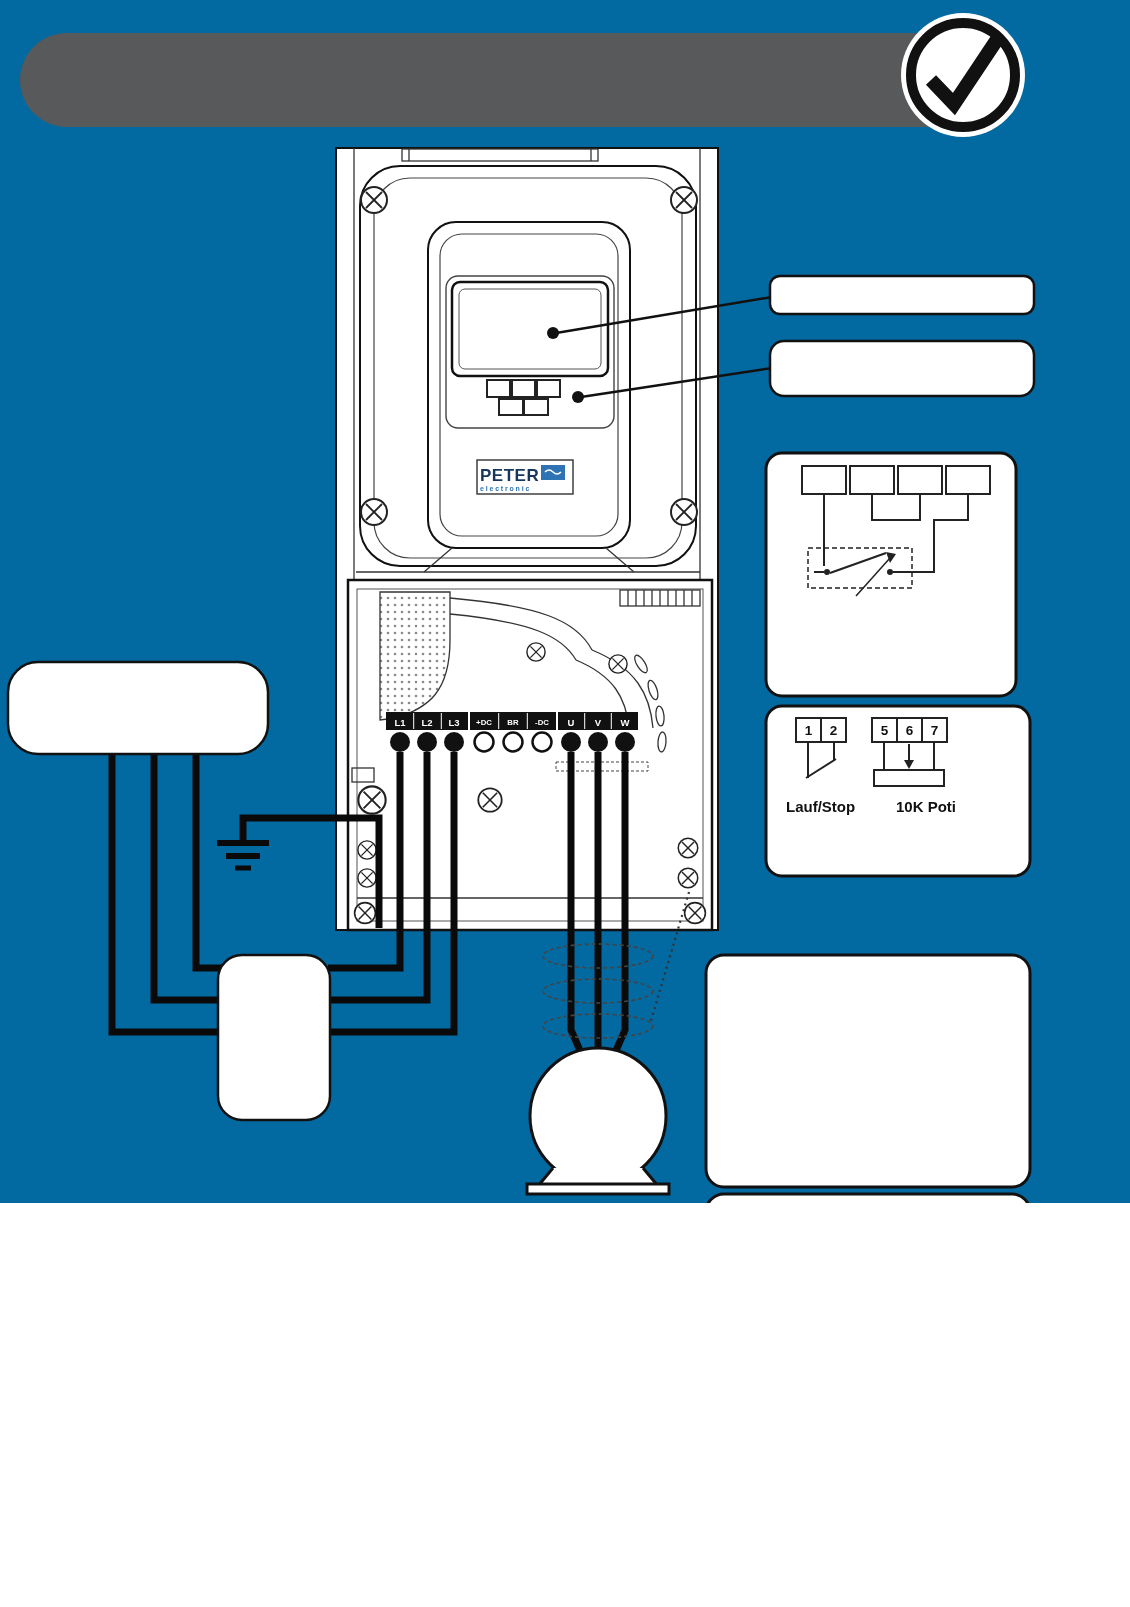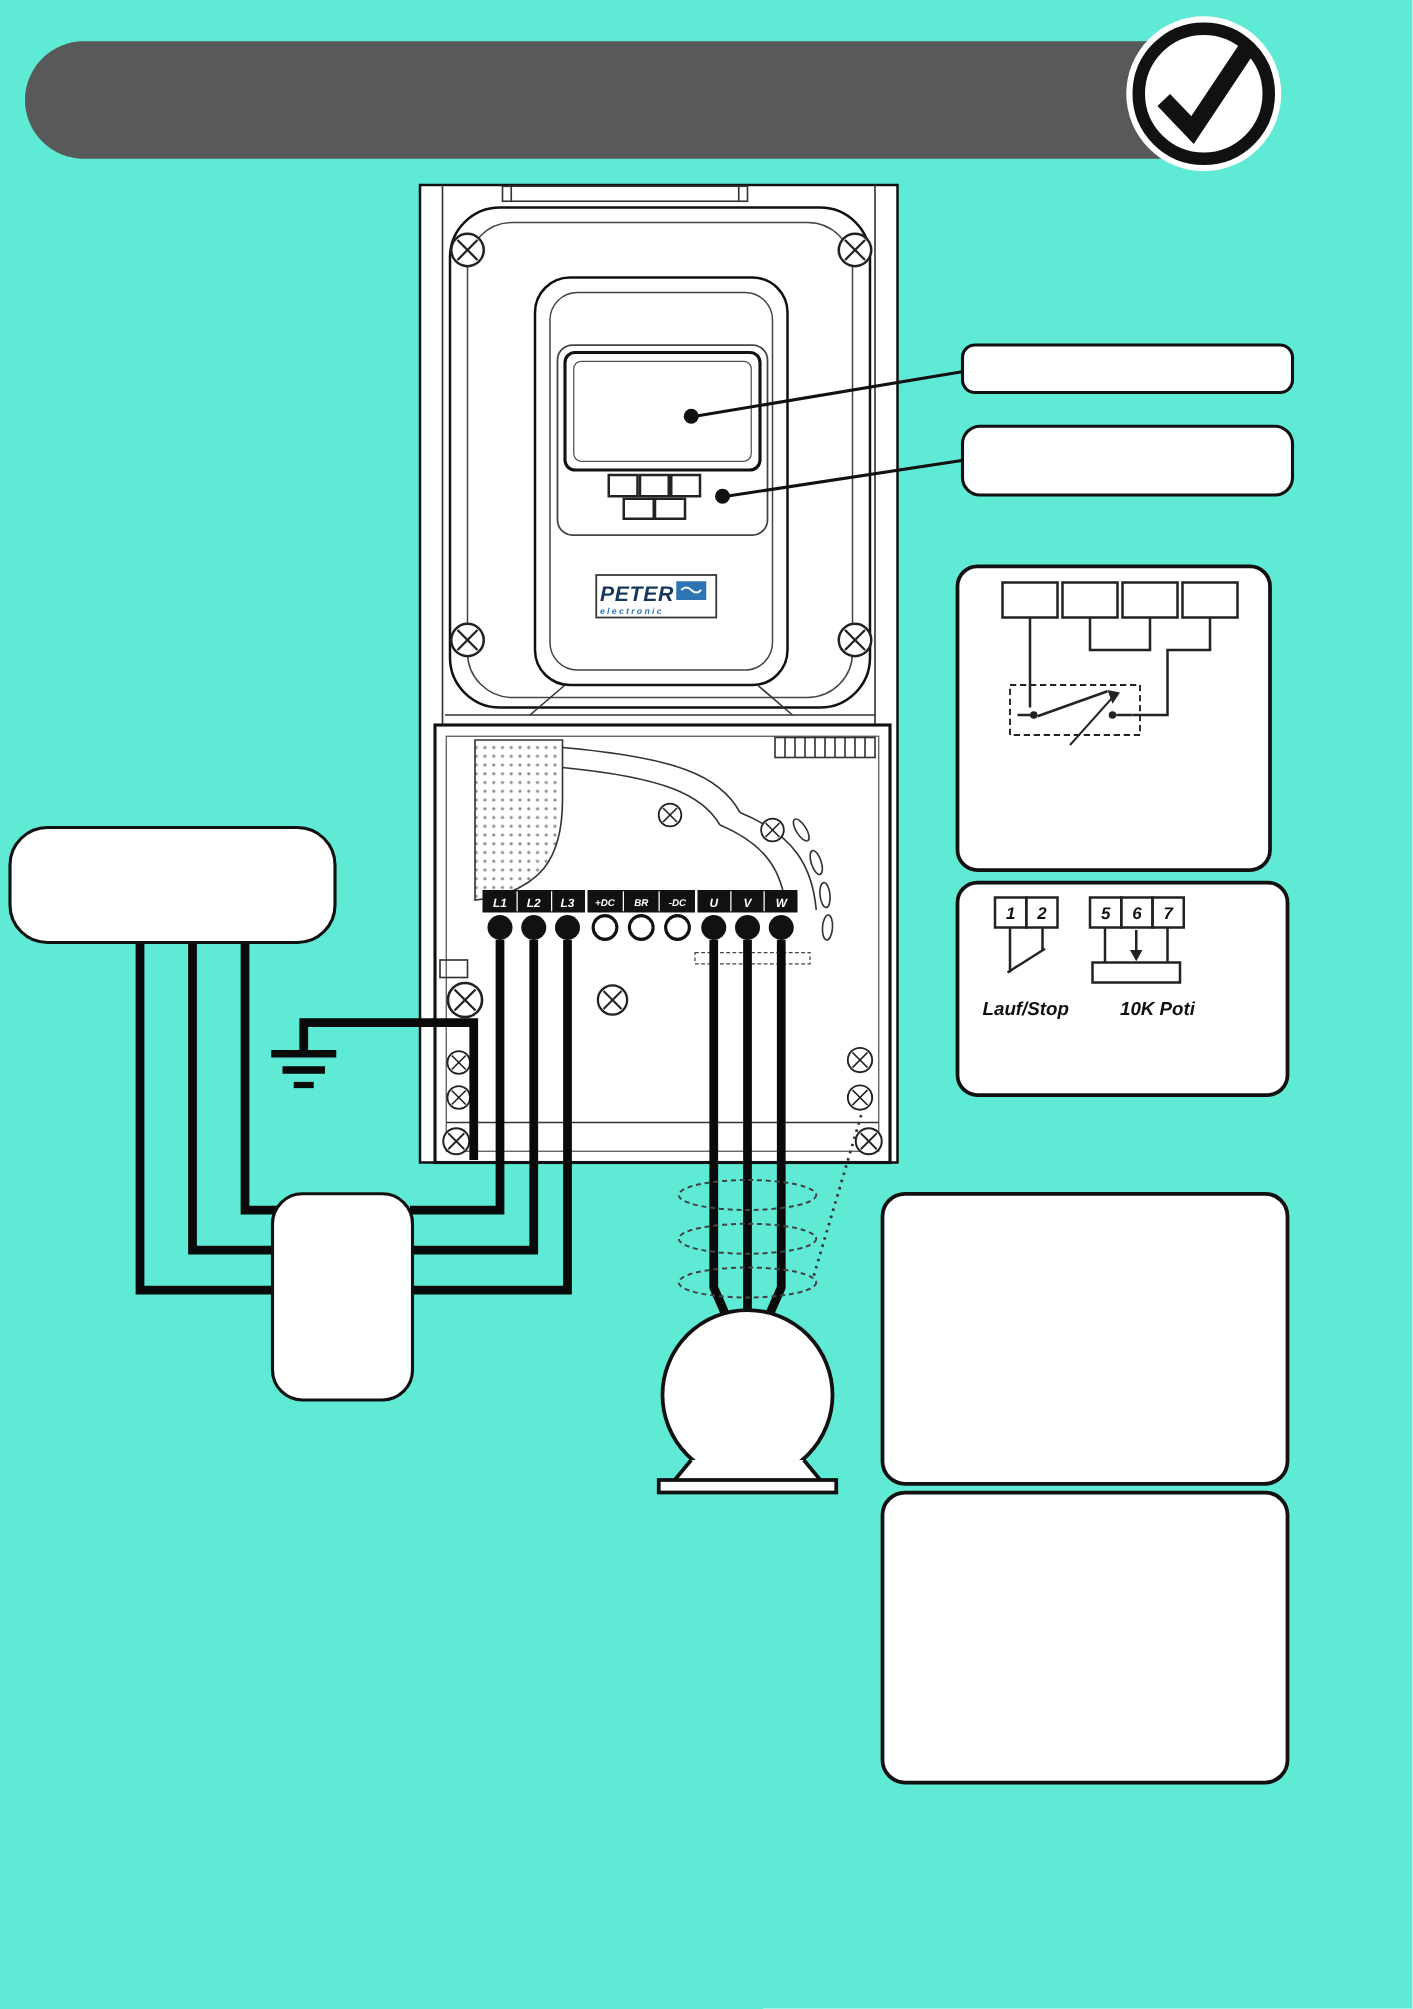--- a/index.html
+++ b/index.html
@@ -1,16 +1,16 @@
 <!DOCTYPE html>
 <html><head>
 <meta charset="utf-8">
 <style>
   html,body{margin:0;padding:0;background:#ffffff;}
-  .page{position:relative;width:1130px;height:1607px;background:#5eead4;overflow:hidden;font-style:italic;}
+  .page{position:relative;width:1130px;height:1203px;background:#0369a1;overflow:hidden;}
   svg.scene{position:absolute;left:0;top:0;}
   svg text{font-family:"Liberation Sans","DejaVu Sans",sans-serif;}
   .lbl-term{font-size:9.5px;font-weight:bold;fill:#ffffff;}
   .lbl-term-sm{font-size:7.8px;font-weight:bold;fill:#ffffff;}
   .lbl-num{font-size:13.5px;font-weight:bold;fill:#111111;}
   .lbl-bold{font-size:15px;font-weight:bold;fill:#111111;}
   .brand-main{font-size:17px;font-weight:bold;letter-spacing:0.5px;}
   .brand-sub{font-size:7px;font-weight:bold;letter-spacing:1.8px;}
   .thin{stroke:#333;stroke-width:1.3;fill:none;}
   .mid{stroke:#222;stroke-width:2;fill:none;}

